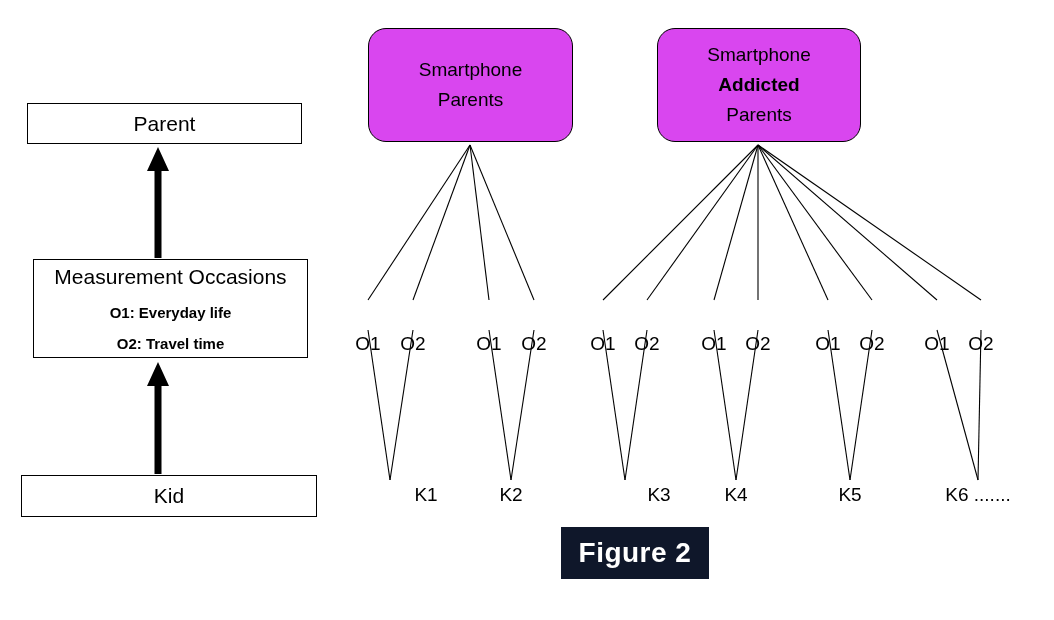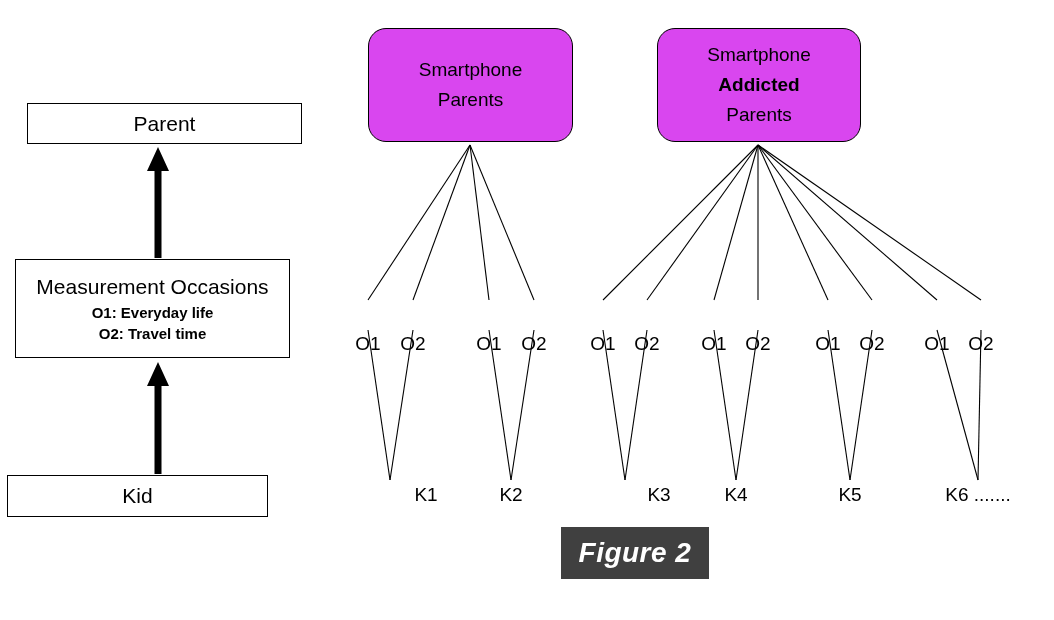--- a/index.html
+++ b/index.html
@@ -46,22 +46,22 @@
   }
   .box-sub {
     font-size: 15px;
     line-height: 21px;
     color: #000000;
     white-space: nowrap;
     font-weight: bold;
   }
 
   #box-parent   { left: 27px; top: 103px; width: 275px; height: 41px; }
-  #box-measure  { left: 15px; top: 259px; width: 275px; height: 99px; }
-  #box-kid      { left: 7px; top: 475px; width: 261px; height: 42px; }
+  #box-measure  { left: 33px; top: 259px; width: 275px; height: 99px; gap: 10px; }
+  #box-kid      { left: 21px; top: 475px; width: 296px; height: 42px; }
   #box-measure .box-title { margin-bottom: 2px; }
 
   
   .round-box {
     position: absolute;
     border: 1.6px solid #000000;
     border-radius: 18px;
     background: #d946ef;
     box-sizing: border-box;
     display: flex;
@@ -92,29 +92,28 @@
   .o-label { top: 305px; margin-top: 28px; }
   .k-label { top: 484px; }
 
   
   #figure-caption {
     position: absolute;
     left: 561px;
     top: 527px;
     width: 148px;
     height: 52px;
-    background: #404040;
+    background: #0f172a;
     color: #ffffff;
     font-size: 28px;
     font-weight: bold;
     display: flex;
     align-items: center;
     justify-content: center;
     letter-spacing: 0.5px;
-    font-style: italic;
   }
 </style>
 </head>
 <body>
 
 <div id="canvas">
 
   <svg id="edges" viewBox="0 0 1054 620" xmlns="http://www.w3.org/2000/svg">
       <line x1="470" y1="145" x2="368" y2="300" stroke="#000000" stroke-width="1.1"></line>
       <line x1="470" y1="145" x2="413" y2="300" stroke="#000000" stroke-width="1.1"></line>

